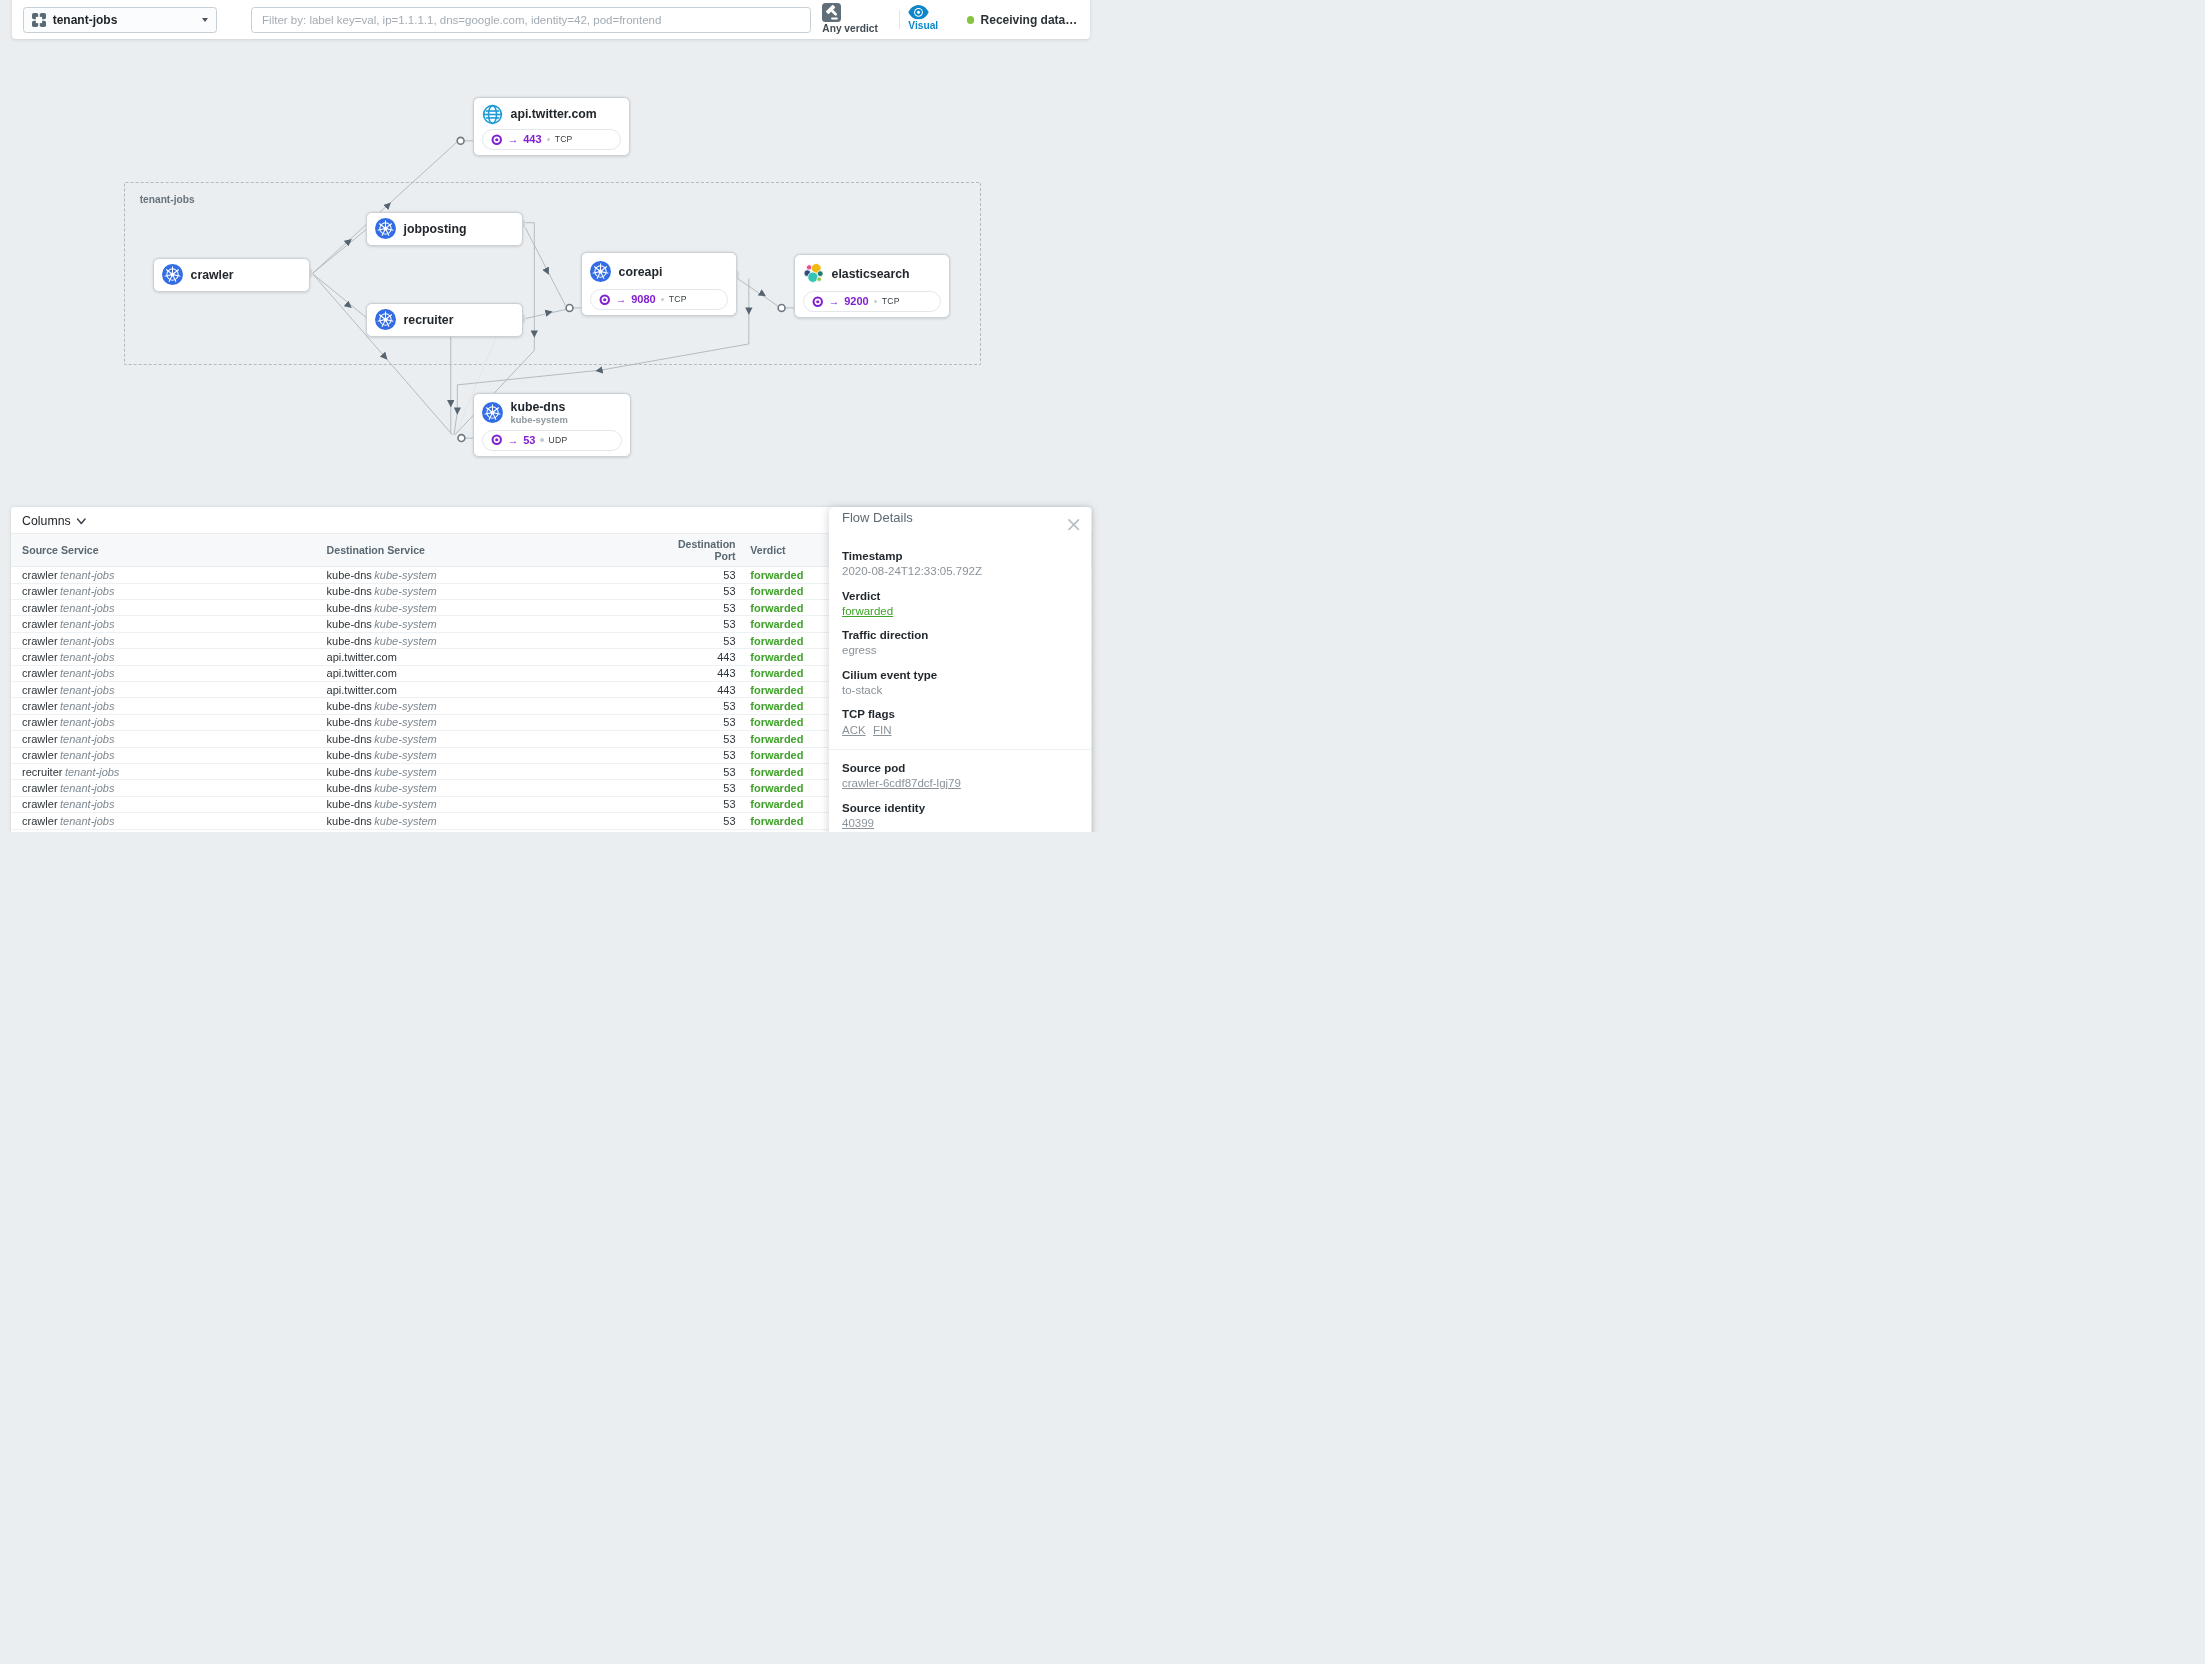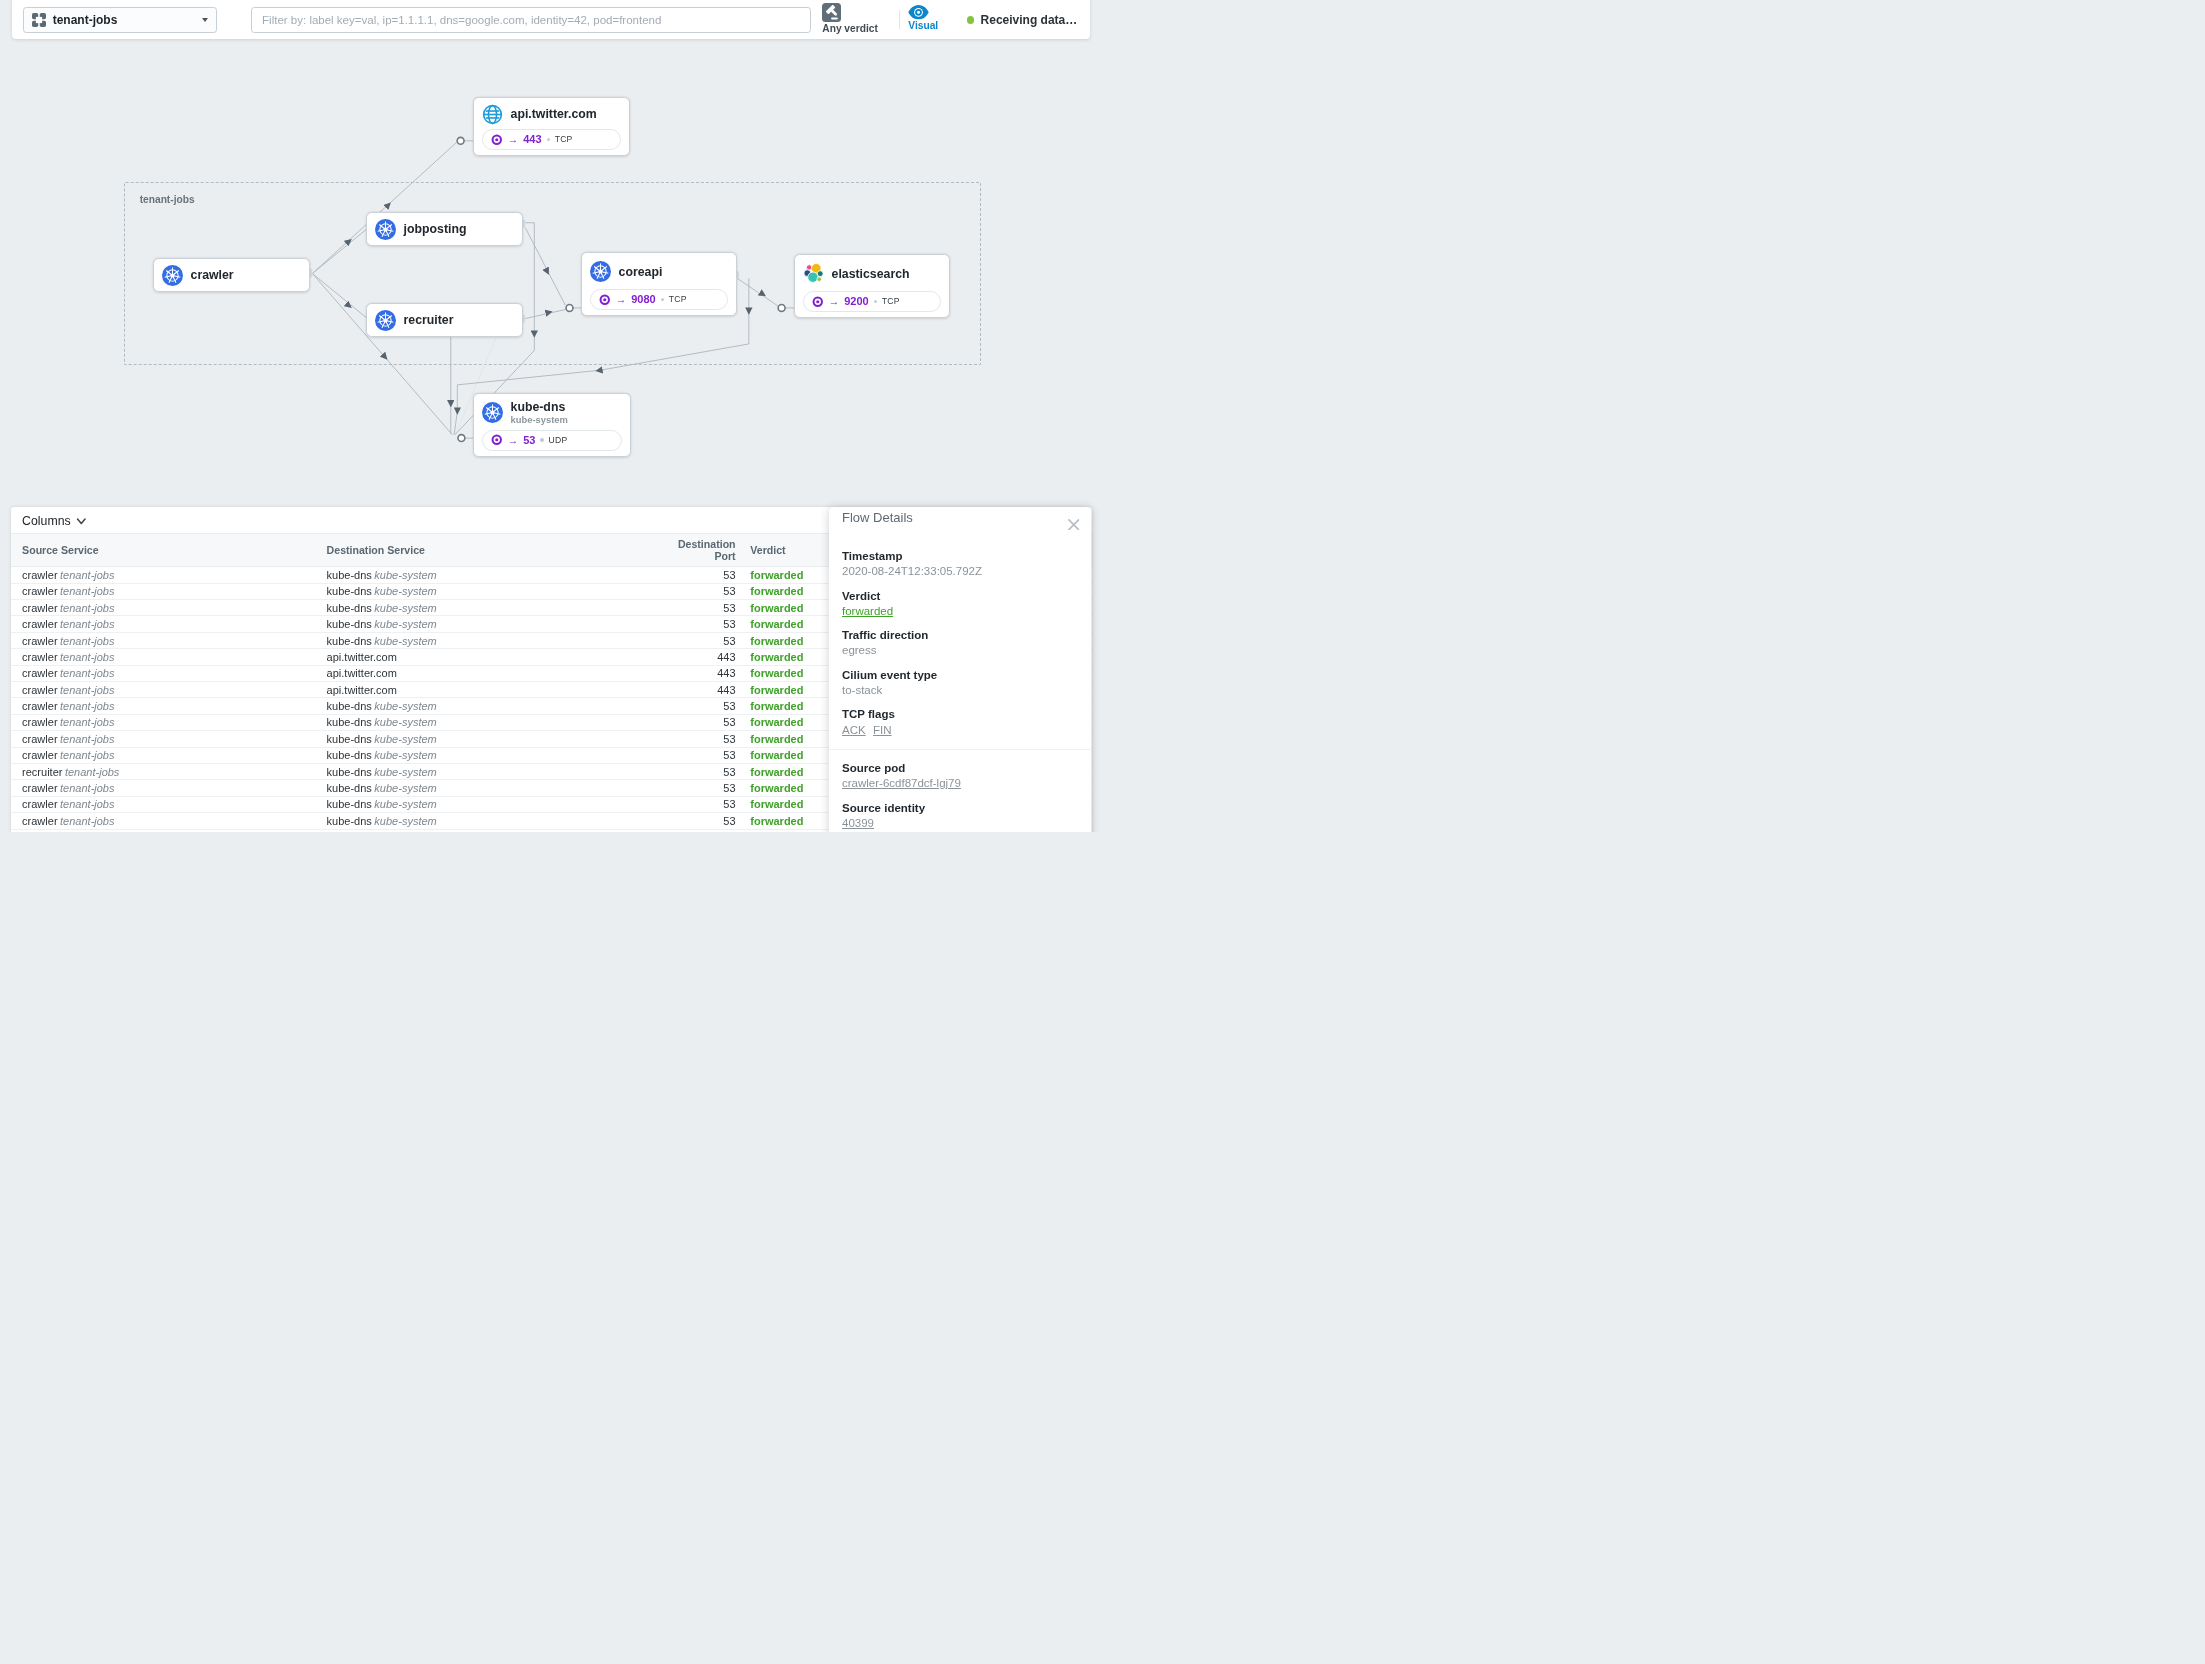--- a/index.html
+++ b/index.html
@@ -31,21 +31,21 @@
 
   
   .map{position:absolute;inset:0;z-index:1;}
   .ns-box{position:absolute;left:124px;top:182px;width:857px;height:183px;
     border:0.8px dashed #b0bac1;border-radius:1.6px;z-index:0;}
   .ns-box .nslbl{position:absolute;left:14.7px;top:10.6px;font-size:10.2px;font-weight:700;color:#68737b;}
   svg.edges{position:absolute;left:0;top:0;z-index:1;pointer-events:none;}
   .node{position:absolute;background:#fff;border:0.8px solid #c9d1d7;border-radius:5.7px;
     box-shadow:0 0.8px 2.5px rgba(30,40,50,.15);z-index:2;padding:5.7px 8.2px;cursor:pointer;}
   .node-head{display:flex;align-items:center;gap:7.4px;}
-  .node.slim{height:34px;display:flex;align-items:flex-start;}
+  .node.slim{height:34px;display:flex;align-items:flex-end;}
   .ntitle{font-size:12.3px;font-weight:700;color:#21272c;}
   .nsub{font-size:9.4px;font-weight:700;color:#8e979e;margin-top:0.8px;}
   .port-pill{margin-top:4.1px;height:21px;border:0.8px solid #e2e7ea;border-radius:10.6px;
     display:flex;align-items:center;gap:4.9px;padding:0 8.2px;background:#fff;}
   .parrow{color:var(--purple);font-weight:700;font-size:10.6px;}
   .pnum{color:var(--purple);font-weight:700;font-size:11px;}
   .pdot{width:3.3px;height:3.3px;border-radius:50%;background:#c5cdd3;}
   .pproto{font-size:8.6px;color:#343c42;letter-spacing:0.2px;}
 
   

